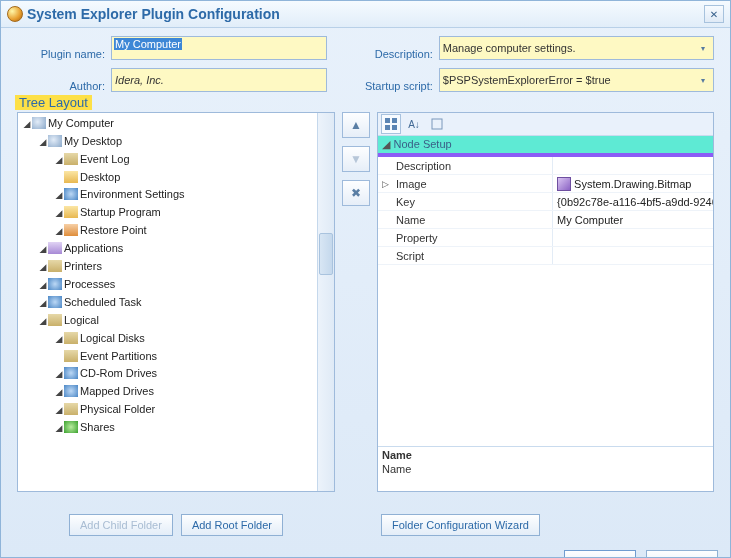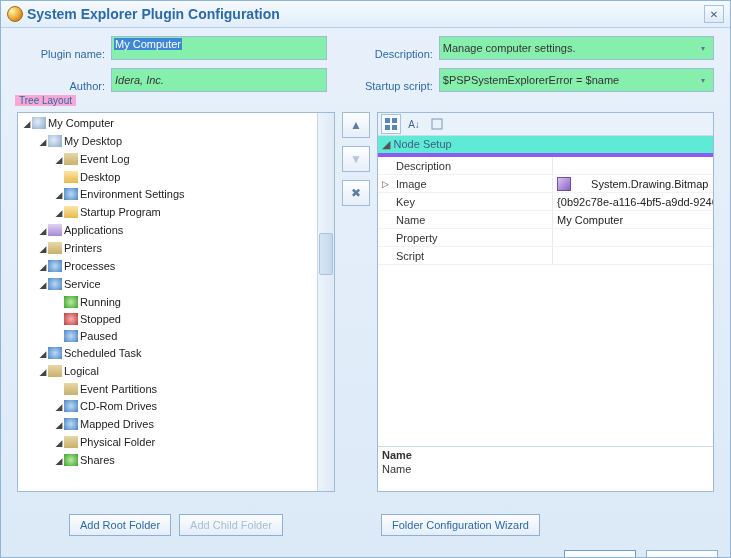--- a/index.html
+++ b/index.html
@@ -3,31 +3,31 @@
 <meta charset="utf-8">
 <style>
 html,body{margin:0;padding:0;font-family:"Segoe UI",Tahoma,Arial,sans-serif;font-size:11px;color:#1a3f6b}
 body{width:731px;height:558px;background:linear-gradient(#e8f1fb,#dce9f7);box-sizing:border-box;border:1px solid #8fb4d9}
 .titlebar{height:26px;background:linear-gradient(#f5faff,#e1edf9);display:flex;align-items:center;padding:0 6px;border-bottom:1px solid #b8d0e8}
 .titlebar .title{font-size:14px;font-weight:600;color:#2d6aa8;margin-left:4px}
 .titlebar .close{margin-left:auto;width:18px;height:16px;border:1px solid #a7c2dd;background:linear-gradient(#f7fbff,#dfeaf6);display:flex;align-items:center;justify-content:center;font-size:10px;color:#37608b}
 .globe{width:14px;height:14px;border-radius:50%;background:radial-gradient(circle at 30% 30%,#fff7a8,#e79d2d 60%,#a35f10);border:1px solid #a36a1c}
 .form-row{display:flex;align-items:flex-end;padding:4px 10px}
 .form-row label{color:#2d6aa8;text-align:right;padding-right:6px}
-.form-row input,.form-row .combo{height:18px;border:1px solid #9ebadb;background:#86efac;font:inherit;color:#333;padding:11px 3px;box-sizing:border-box}
+.form-row input,.form-row .combo{height:18px;border:1px solid #9ebadb;background:#fef9c3;font:inherit;color:#333;padding:11px 3px;box-sizing:border-box}
 .form-row .combo{display:flex;align-items:center;justify-content:space-between}
 .combo .arrow{width:14px;text-align:center;color:#567aa0;font-size:8px}
 .sel{background:#3d87d6;color:#fff;padding:0 1px}
 .top-forms{display:flex;padding:4px 6px 2px 6px}
 .top-forms .col{flex:1}
 .top-forms .col:first-child{flex:0 0 46%}
 .top-forms label{display:inline-block;width:88px}
 .top-forms .col2 label{width:86px}
 .fieldset{margin:4px 8px 0 8px;position:relative}
-.fieldset>legend{position:absolute;top:-7px;left:6px;background:#f9a8d4;padding:0 4px;color:#2d6aa8;font-size:10px}
+.fieldset>legend{position:absolute;top:-7px;left:6px;background:#fde047;padding:0 4px;color:#2d6aa8;font-size:13px}
 .main{display:flex;gap:6px;padding:10px 8px 16px 8px;height:380px}
 .panel{background:#fff;border:1px solid #9ebadb;box-sizing:border-box}
 .tree-wrap{flex:0 0 318px;display:flex;position:relative}
 .tree{flex:1;overflow:hidden;padding:2px 0 2px 2px}
 .scrollbar{width:16px;background:linear-gradient(90deg,#ecf3fb,#dfeaf6);border-left:1px solid #c5d8ec;position:relative}
 .scroll-thumb{position:absolute;left:1px;right:1px;top:120px;height:40px;background:linear-gradient(90deg,#d8e6f4,#c4d8ec);border:1px solid #a9c3de;border-radius:2px}
 .tree ul{list-style:none;margin:0;padding-left:16px}
 .tree>ul{padding-left:2px}
 .tree li{white-space:nowrap;line-height:17px;color:#222}
 .tree .tw{display:inline-block;width:10px;color:#444;font-size:9px;text-align:center}
@@ -45,21 +45,21 @@
 .iconbtn.disabled{color:#b6c6d8}
 .right{flex:1;display:flex;flex-direction:column;gap:4px}
 .propgrid{flex:1;display:flex;flex-direction:column}
 .pg-toolbar{height:22px;border-bottom:1px solid #c9dbee;display:flex;align-items:center;gap:3px;padding:0 3px;background:#e9f1fb}
 .pg-tb{width:18px;height:18px;border:1px solid transparent;display:flex;align-items:center;justify-content:center;font-size:10px;color:#426a95}
 .pg-tb.active{border-color:#a8c2de;background:#f7fbff}
 .pg-body{flex:1;overflow:hidden}
 .pg-cat{background:#5eead4;border-bottom:4px solid #8b5cf6;padding:2px 4px;font-weight:normal;color:#3a5f87}
 .pg-row{display:flex;border-bottom:1px solid #eef3f9;height:17px}
 .pg-row .k{width:46%;padding:1px 2px 1px 18px;color:#333;border-right:1px solid #e3ecf6;display:flex;align-items:center}
-.pg-row .v{flex:1;padding:1px 4px;color:#222;display:flex;align-items:center;gap:20px;overflow:hidden;white-space:nowrap}
+.pg-row .v{flex:1;padding:1px 4px;color:#222;display:flex;align-items:center;gap:3px;overflow:hidden;white-space:nowrap}
 .pg-row .exp{display:inline-block;width:10px;margin-left:-14px;margin-right:4px;color:#555;font-size:9px}
 .sq{width:12px;height:12px;background:linear-gradient(135deg,#d9c4f2,#8b63c4);border:1px solid #6e4fa0}
 .desc{height:44px;border-top:1px solid #c9dbee}
 .desc .h{font-weight:bold;padding:2px 4px;color:#333}
 .desc .b{padding:0 4px;color:#333}
 .btnrow{display:flex;gap:8px;padding:6px 8px}
 .btn{height:22px;border:1px solid #8fb0d4;background:linear-gradient(#fdfeff,#e3edf8);color:#2d6aa8;padding:0 10px;font:inherit;display:flex;align-items:center}
 .btn.disabled{color:#a9bdd3}
 .btn.primary{border-color:#6f9cd0}
 .bottom{display:flex;justify-content:flex-end;gap:10px;padding:8px 12px}
@@ -92,21 +92,21 @@
     <div class="form-row">
       <label>Description:</label>
       <div class="combo" style="flex:1">
         <span>Manage computer settings.</span>
         <span class="arrow">▾</span>
       </div>
     </div>
     <div class="form-row">
       <label>Startup script:</label>
       <div class="combo" style="flex:1">
-        <span>$PSPSystemExplorerError = $name</span>
+        <span>$PSPSystemExplorerError = $true</span>
         <span class="arrow">▾</span>
       </div>
     </div>
   </div>
 </div>
 
 <div class="fieldset">
   <legend>Tree Layout</legend>
 
   <div class="main">
@@ -114,35 +114,30 @@
       <div class="tree">
         <ul>
           <li><span class="tw">◢</span><span class="ic pc"></span><span>My Computer</span>
             <ul>
               <li><span class="tw">◢</span><span class="ic pc"></span><span>My Desktop</span>
                 <ul>
                   <li><span class="tw">◢</span><span class="ic fd"></span><span>Event Log</span></li>
                   <li><span class="tw"></span><span class="ic gr"></span><span>Desktop</span></li>
                   <li><span class="tw">◢</span><span class="ic bl"></span><span>Environment Settings</span></li>
                   <li><span class="tw">◢</span><span class="ic gr"></span><span>Startup Program</span></li>
+                  <li><span class="tw">◢</span><span class="ic or"></span><span>Restore Point</span></li>
                 </ul>
               </li>
               <li><span class="tw">◢</span><span class="ic pp"></span><span>Applications</span></li>
               <li><span class="tw">◢</span><span class="ic fd"></span><span>Printers</span></li>
               <li><span class="tw">◢</span><span class="ic bl"></span><span>Processes</span></li>
-              <li><span class="tw">◢</span><span class="ic bl"></span><span>Service</span>
-                <ul>
-                  <li><span class="tw"></span><span class="ic gn"></span><span>Running</span></li>
-                  <li><span class="tw"></span><span class="ic rd"></span><span>Stopped</span></li>
-                  <li><span class="tw"></span><span class="ic bl"></span><span>Paused</span></li>
-                </ul>
-              </li>
               <li><span class="tw">◢</span><span class="ic bl"></span><span>Scheduled Task</span></li>
               <li><span class="tw">◢</span><span class="ic fd"></span><span>Logical</span>
                 <ul>
+                  <li><span class="tw">◢</span><span class="ic fd"></span><span>Logical Disks</span></li>
                   <li><span class="tw"></span><span class="ic fd"></span><span>Event Partitions</span></li>
                   <li><span class="tw">◢</span><span class="ic bl"></span><span>CD-Rom Drives</span></li>
                   <li><span class="tw">◢</span><span class="ic bl"></span><span>Mapped Drives</span></li>
                   <li><span class="tw">◢</span><span class="ic fd"></span><span>Physical Folder</span></li>
                   <li><span class="tw">◢</span><span class="ic gn"></span><span>Shares</span></li>
 
                 </ul>
               </li>
 
             </ul>
@@ -214,22 +209,22 @@
         <div class="desc">
           <div class="h">Name</div>
           <div class="b">Name</div>
         </div>
       </div>
     </div>
   </div>
 
   <div class="btnrow">
     <div style="flex:0 0 318px;display:flex;justify-content:center;gap:8px">
+      <button class="btn disabled">Add Child Folder</button>
       <button class="btn">Add Root Folder</button>
-      <button class="btn disabled">Add Child Folder</button>
     </div>
     <div style="width:30px"></div>
     <div style="flex:1;display:flex;">
       <button class="btn">Folder Configuration Wizard</button>
     </div>
   </div>
 </div>
 
 <div class="bottom">
   <button class="btn primary">OK</button>

